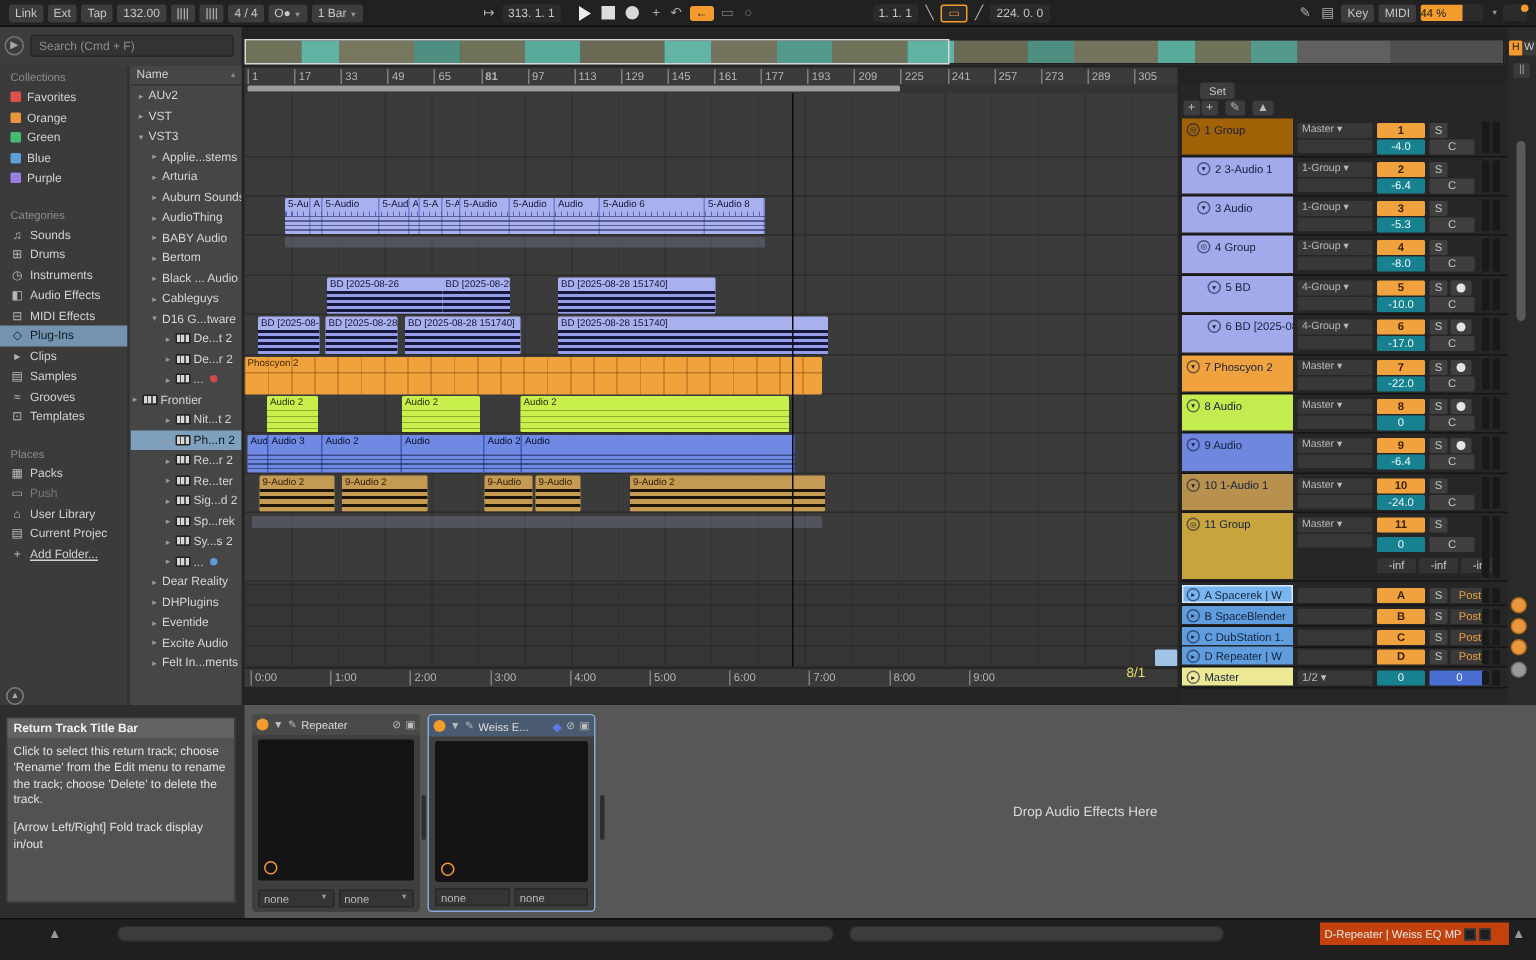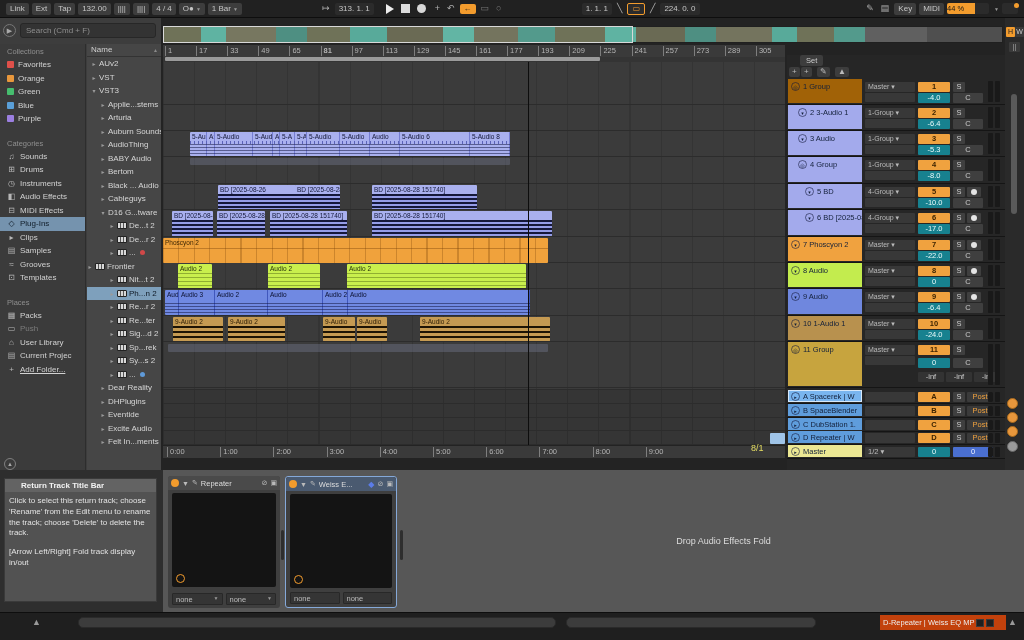--- a/index.html
+++ b/index.html
@@ -96,21 +96,21 @@
 .meter{position:absolute;display:flex;gap:2px;width:12px}
 .meter i{flex:1;background:#191919;border-radius:1px}
 
 #rightstrip{position:absolute;left:1005px;top:18px;width:19px;height:452px;background:#2a2a2a}
 .zoombtn{position:absolute;width:9px;height:10px;font-size:7px;text-align:center;line-height:10px;border-radius:1px}
 #scrollthumb{position:absolute;left:6px;top:76px;width:6px;height:120px;background:#5a5a5a;border-radius:3px}
 .rcircle{position:absolute;left:2px;width:11px;height:11px;border-radius:50%}
 
 #bottom{position:absolute;left:0;top:470px;width:1024px;height:142px;background:#2e2e2e}
 #infopanel{position:absolute;left:4px;top:8px;width:153px;height:124px;background:#525252;border:1px solid #3a3a3a;font-size:8px;color:#e2e2e2}
-#infopanel .title{background:#636363;padding:2px 16px;font-weight:bold;color:#f2f2f2}
+#infopanel .title{background:#636363;padding:2px 4px;font-weight:bold;color:#f2f2f2}
 #infopanel .body{padding:4px 4px;line-height:1.35}
 #devicearea{position:absolute;left:163px;top:0;width:861px;height:142px;background:#575757}
 .device{position:absolute;top:6px;width:112px;height:132px;background:#3f3f3f;border-radius:3px;font-size:7.5px}
 .device .dtitle{height:14px;background:#4a4a4a;border-radius:3px 3px 0 0;display:flex;align-items:center;gap:3px;padding:0 3px;color:#ddd}
 .device.sel{border:1px solid #85a9d9}
 .device.sel .dtitle{background:#4a5a70}
 .pwr{width:8px;height:8px;border-radius:50%;background:#f39c2d;flex:0 0 auto}
 .dico{color:#bbb;font-size:7px}
 .dtext{flex:1;overflow:hidden;white-space:nowrap}
 .gem{color:#5b7ce8;font-size:8px}
@@ -952,21 +952,21 @@
       <div class="dslots">
         <span class="dslot">
             <span>none</span>
           </span>
         <span class="dslot">
             <span>none</span>
           </span>
       </div>
     </div>
     <div class="handle" style="left:237px"></div>
-    <div id="droptext">Drop Audio Effects Fold</div>
+    <div id="droptext">Drop Audio Effects Here</div>
   </div>
 </div>
 
 <div id="statusbar">
   <span class="stri" style="left:32px">▲</span>
   <span class="stbox" style="left:78px;width:478px"></span>
   <span class="stbox" style="left:566px;width:250px"></span>
   <span id="statustext">
     <span>D-Repeater | Weiss EQ MP</span>
     <span class="sq"></span>

